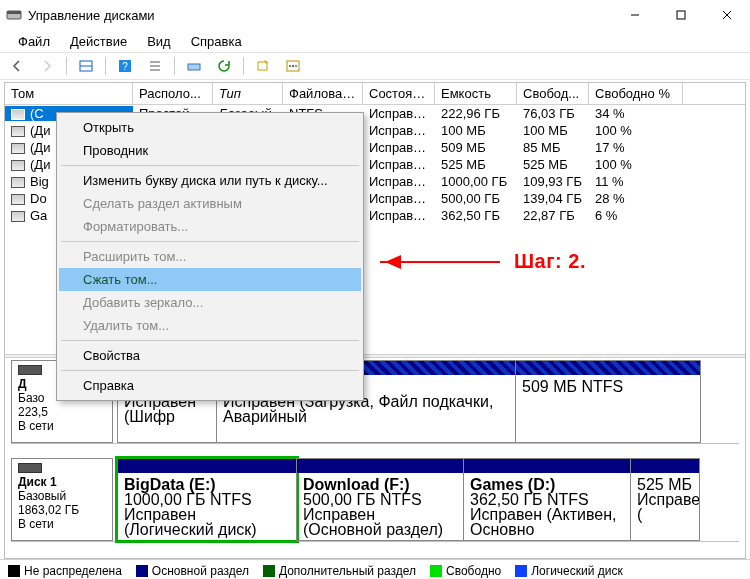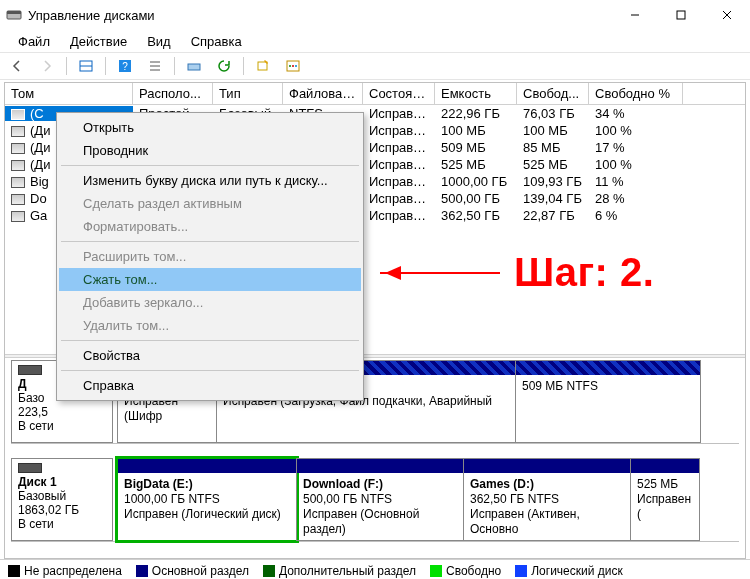--- a/index.html
+++ b/index.html
@@ -18,59 +18,59 @@
   .tsep { width:1px; height:18px; background:#ccc; }
 
   .content { height:calc(100% - 30px - 22px - 28px - 22px); display:flex; flex-direction:column; border:1px solid #c0c0c0; margin:2px 4px 0 4px; }
   .top-pane { flex:1 1 auto; min-height:0; overflow:hidden; position:relative; }
   .grid-head { display:flex; height:22px; border-bottom:1px solid #d0d0d0; background:#fff; }
   .hcell { padding:3px 6px; border-right:1px solid #d0d0d0; overflow:hidden; white-space:nowrap; text-overflow:ellipsis; }
   .row { display:flex; height:17px; align-items:center; }
   .cell { padding:0 6px; overflow:hidden; white-space:nowrap; text-overflow:ellipsis; }
   .c-vol { width:128px; }
   .c-layout { width:80px; }
-  .c-type { width:70px; }
+  .c-type { width:70px;font-style:italic; }
   .c-fs { width:80px; }
   .c-status { width:72px; }
   .c-cap { width:82px; }
   .c-free { width:72px; }
   .c-pct { width:94px; }
   .volicon { width:14px; height:11px; display:inline-block; border:1px solid #555; background:linear-gradient(#ccc,#eee); margin-right:5px; vertical-align:middle; }
   .row.sel .cell.c-vol { background:#0078d7; color:#fff; }
   .row.sel .volicon { border-color:#fff; }
 
   .splitter { height:4px; background:#f0f0f0; border-top:1px solid #d0d0d0; border-bottom:1px solid #d0d0d0; }
   .bottom-pane { height:200px; overflow:hidden; position:relative; background:#fff; }
   .disk-row { display:flex; height:84px; border-bottom:1px solid #c0c0c0; margin:4px 6px 0 6px; }
   .disk-label { width:102px; padding:4px 6px; border:1px solid #888; margin-right:4px; overflow:hidden; font-size:12px; line-height:14px; }
   .disk-label .dicon { width:24px; height:10px; background:#555; border:1px solid #333; display:block; margin-bottom:2px; }
   .disk-label b { font-weight:600; }
   .vols { flex:1; display:flex; gap:0; }
   .volbox { border:1px solid #888; position:relative; margin-right:0; overflow:hidden; }
   .volbox:not(:last-child){ margin-right:-1px; }
   .volbox .bar { position:absolute; left:0; right:0; top:0; height:14px; background:#000080; }
   .volbox.hatch .bar { background:repeating-linear-gradient(45deg,#000080 0 4px,#1030c0 4px 8px); }
-  .volbox .inner { position:absolute; left:0; right:0; top:14px; bottom:0; padding:4px 6px; font-size:12px; line-height:15px; overflow:hidden; }
+  .volbox .inner { position:absolute; left:0; right:0; top:14px; bottom:0; padding:4px 6px; font-size:16px; line-height:15px; overflow:hidden; }
   .volbox .inner b { font-weight:600; }
   .volbox.bigdata { outline:3px solid #00b000; outline-offset:-1px; }
 
   .legend { height:22px; border-top:1px solid #d0d0d0; display:flex; align-items:center; padding:0 8px; gap:14px; font-size:12px; }
   .sw { width:12px; height:12px; display:inline-block; margin-right:4px; vertical-align:middle; }
 
   
   .ctx { position:absolute; left:56px; top:112px; width:308px; background:#f2f2f2; border:1px solid #a0a0a0; box-shadow:3px 3px 6px rgba(0,0,0,0.25); padding:3px 2px; z-index:20; }
   .ctx .ci { padding:4px 24px; font-size:13px; color:#000; }
   .ctx .ci.dis { color:#888; }
   .ctx .ci.hl { background:#90c8f6; color:#14532d; }
   .ctx .csep { height:1px; background:#c8c8c8; margin:3px 2px; }
 
   .annotation { position:absolute; left:380px; top:250px; display:flex; align-items:center; z-index:25; color:#ff0000; font-weight:700; }
   .annotation .arrowline { width:120px; height:2px; background:#ff0000; position:relative; }
   .annotation .arrowline::before { content:""; position:absolute; left:-2px; top:-6px; border:7px solid transparent; border-right:16px solid #ff0000; }
-  .annotation .txt { font-size:40px; margin-left:14px; letter-spacing:0.5px; }
+  .annotation .txt { font-size:20px; margin-left:14px; letter-spacing:0.5px; }
 </style>
 </head>
 <body>
 
 <div class="titlebar">
   <span class="ticon">
     <svg viewBox="0 0 16 16">
         <rect x="1" y="4" width="14" height="8" rx="1" fill="#bbb" stroke="#555"></rect>
         <rect x="1" y="4" width="14" height="3" fill="#555"></rect>
       </svg>

